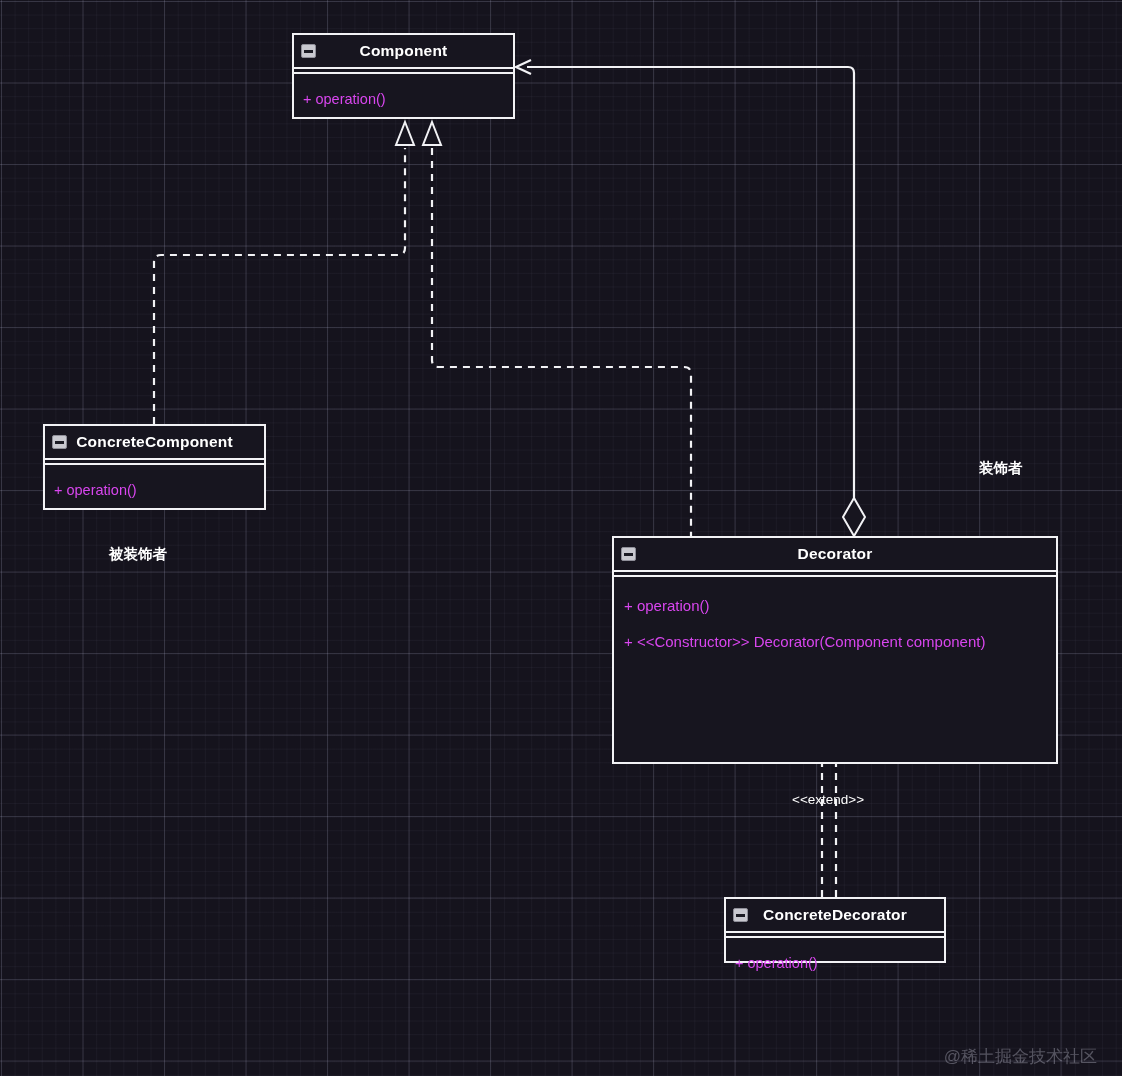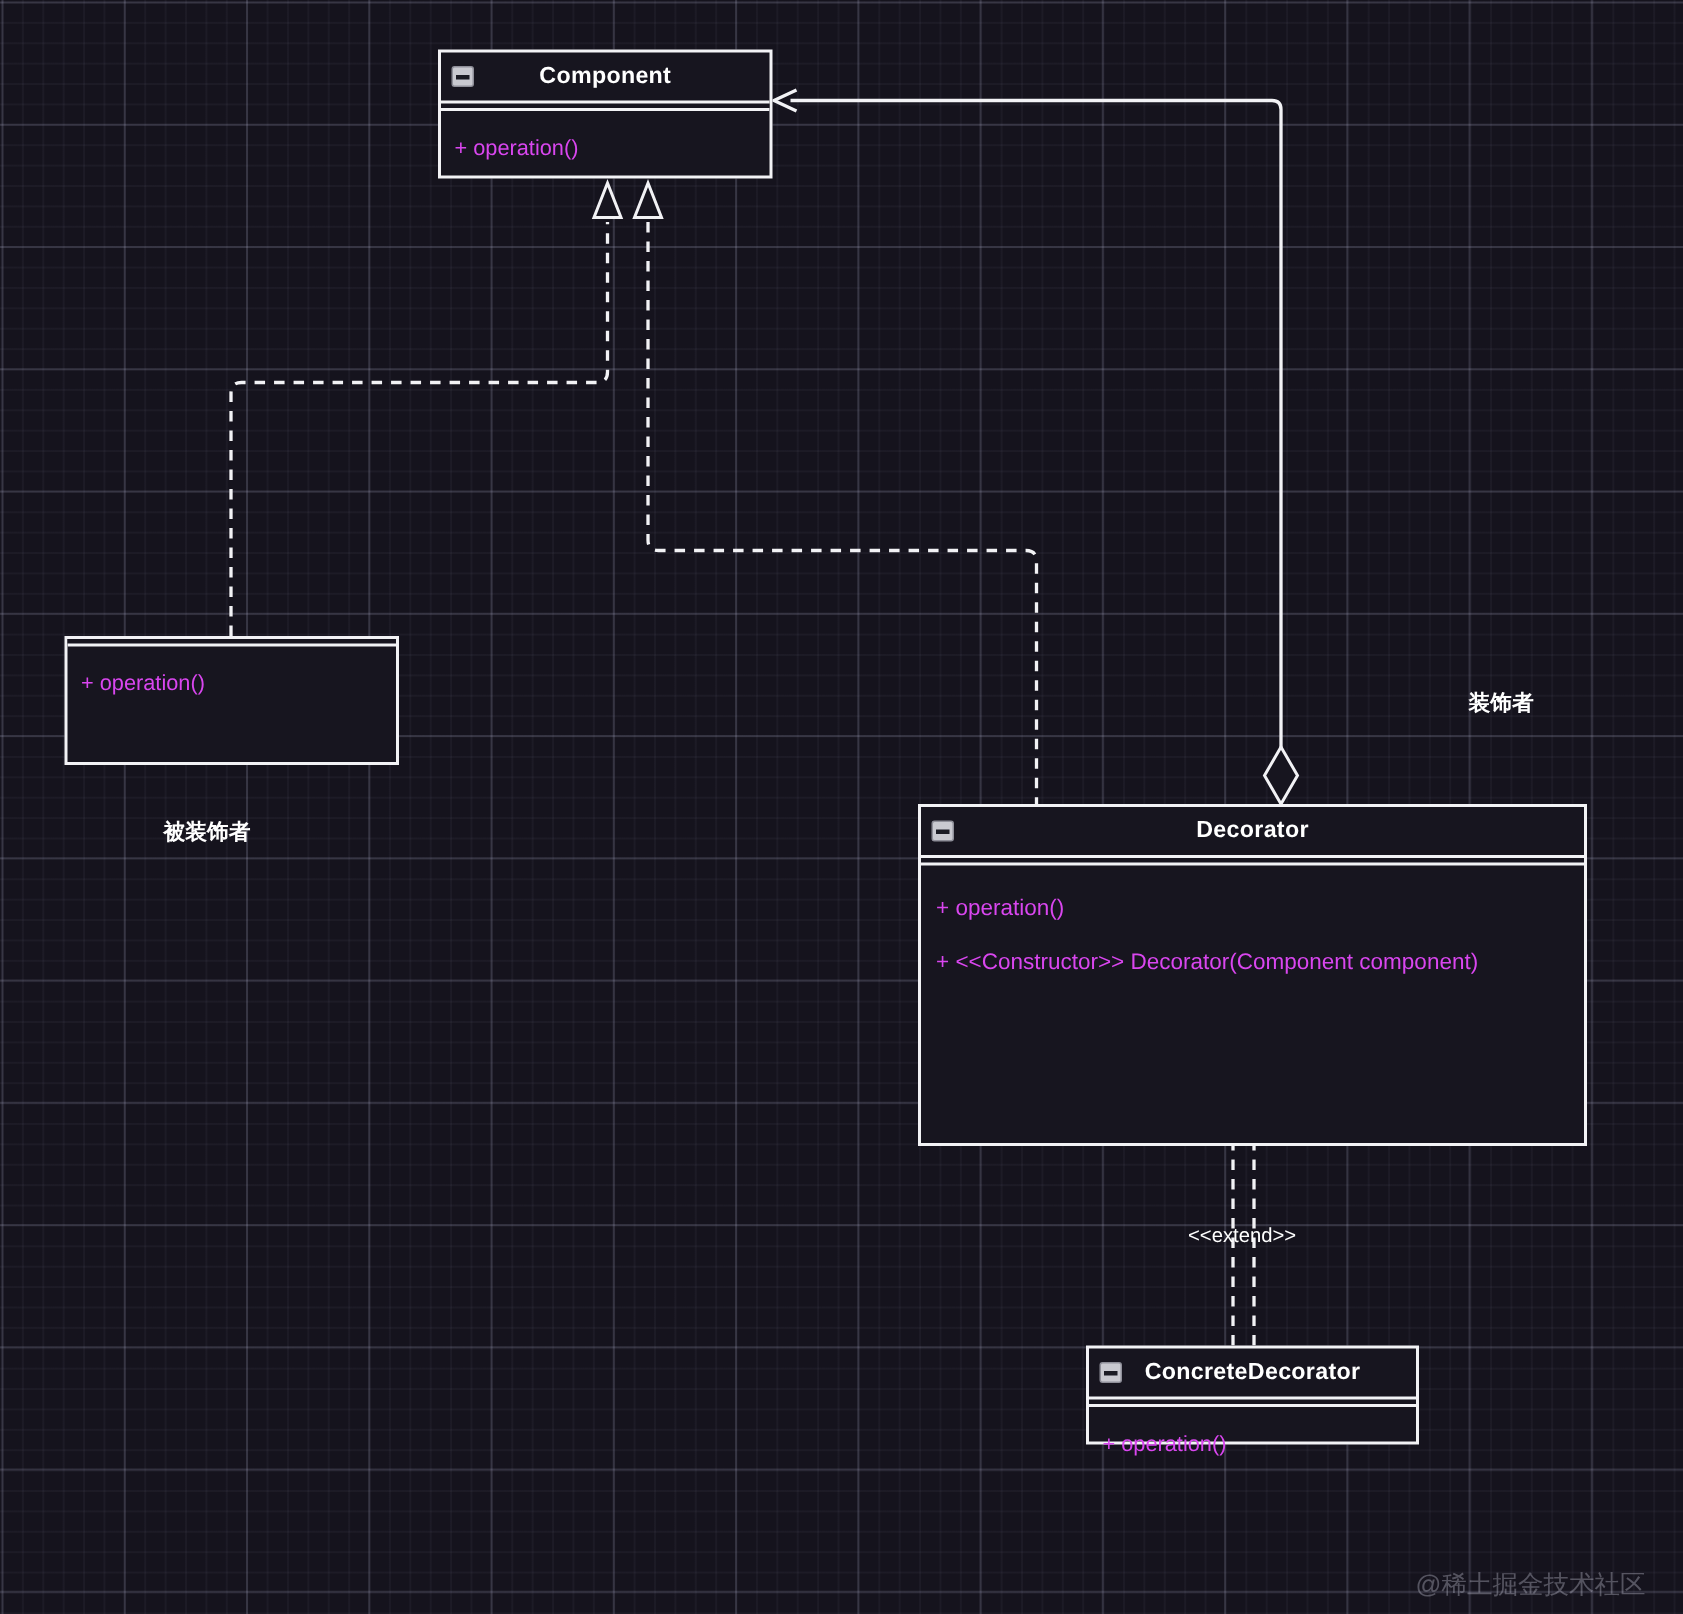--- a/index.html
+++ b/index.html
@@ -121,21 +121,21 @@
   }
   #note-decorated { left: 109px; top: 545px; }
   #note-decorator { left: 943px; top: 459px; margin-left: 36px; }
 
   .edge-label {
     position: absolute;
     color: #ffffff;
     font-size: 13.5px;
     white-space: nowrap;
   }
-  #label-extend { left: 792px; top: 792px; margin-top: 24px; }
+  #label-extend { left: 792px; top: 792px; }
 
   .watermark {
     position: absolute;
     right: 25px;
     bottom: 8px;
     color: rgba(180,180,196,0.40);
     font-size: 17px;
     white-space: nowrap;
   }
 </style>
@@ -180,20 +180,24 @@
       <span class="uml-icon"></span>
       <span class="uml-title">Component</span>
     </div>
     <div class="uml-header-gap"></div>
     <div class="uml-body">
       <div class="uml-member">+ operation()</div>
     </div>
   </div>
 
   <div class="uml-class" id="cls-concrete-component">
+    <div class="uml-header">
+      <span class="uml-icon"></span>
+      <span class="uml-title">ConcreteComponent</span>
+    </div>
     <div class="uml-header-gap"></div>
     <div class="uml-body">
       <div class="uml-member">+ operation()</div>
     </div>
   </div>
 
   <div class="uml-class" id="cls-decorator">
     <div class="uml-header">
       <span class="uml-icon"></span>
       <span class="uml-title">Decorator</span>

